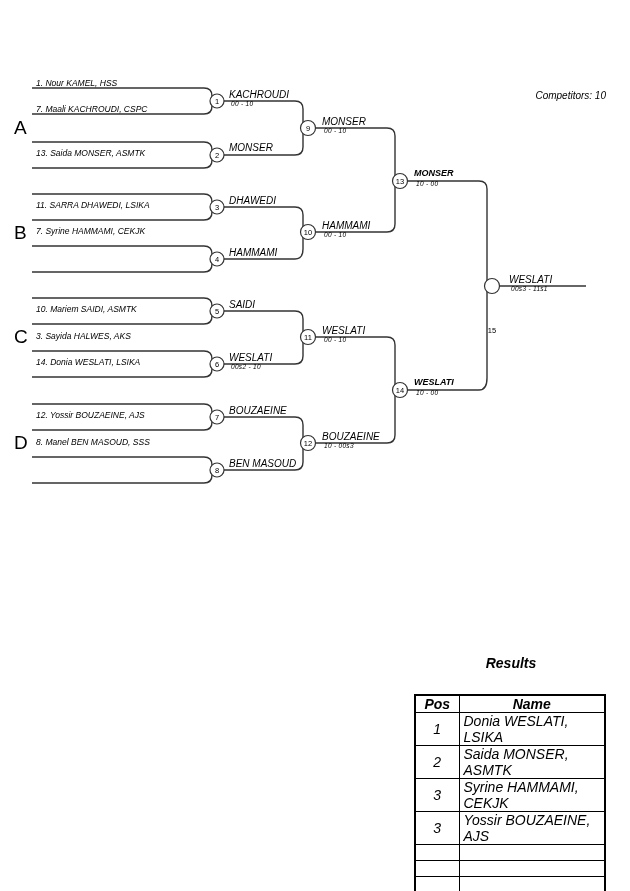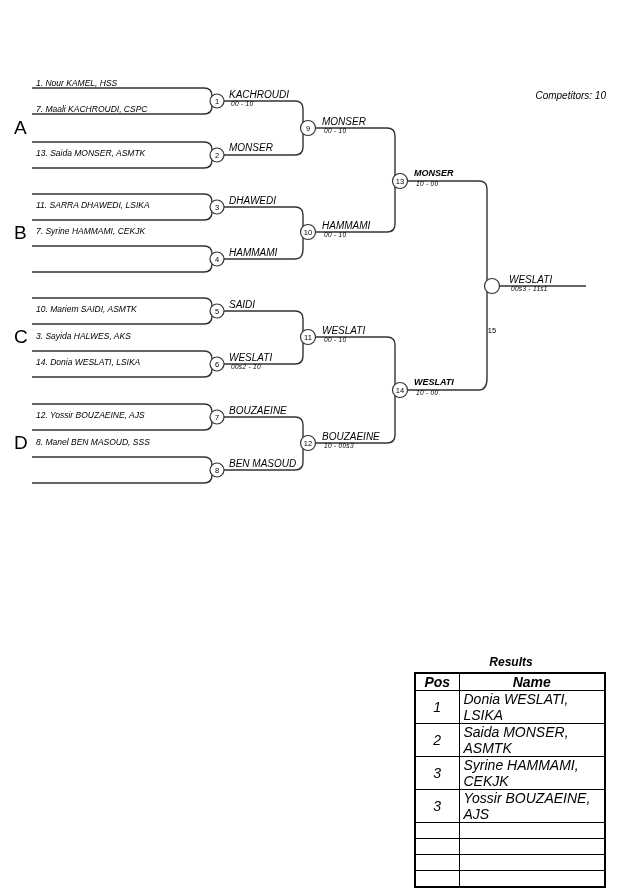--- a/index.html
+++ b/index.html
@@ -59,22 +59,22 @@
     position:absolute;
     font-size:7.5px;
     text-align:center;
     width:16px;
     font-style:normal;
   }
 
   
   #results-wrap{position:absolute;left:414px;top:655px;width:194px;}
   .results-title{
-    text-align:center;font-size:12px;font-weight:bold;font-style:italic;
-    margin-bottom:3px;
+    text-align:center;font-size:14px;font-weight:bold;font-style:italic;
+    margin-bottom:23px;
   }
   table.results{
     border-collapse:collapse;
     width:192px;
     border:2px solid #000;
     table-layout:fixed;
   }
   table.results th,table.results td{
     border:1px solid #000;
     height:16px;

